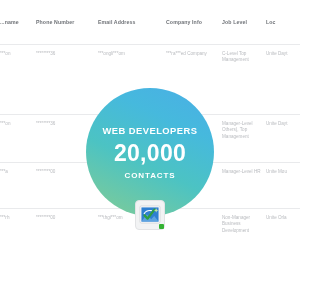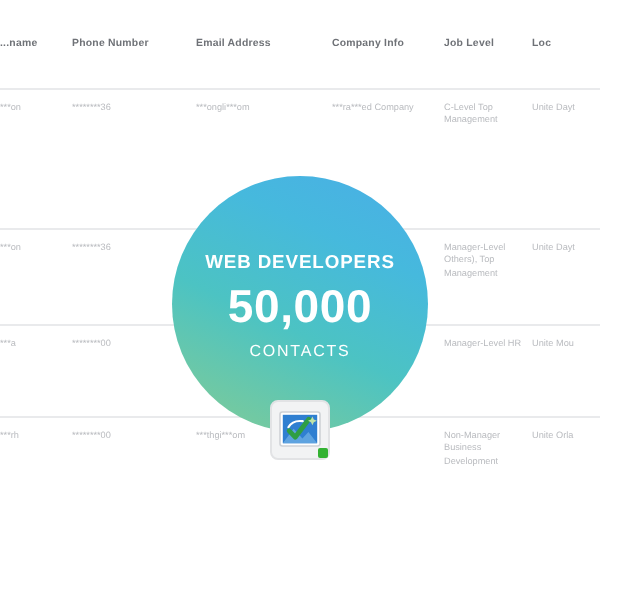--- a/index.html
+++ b/index.html
@@ -115,21 +115,21 @@
     font-size: 23px;
     font-weight: bold;
     letter-spacing: 0.3px;
     line-height: 25px;
     text-align: center;
     margin-bottom: 5px;
   }
   .badge-sub {
     color: #ffffff;
     font-size: 8px;
-    font-weight: normal;
+    font-weight: bold;
     letter-spacing: 0.9px;
     text-align: right;
     line-height: 9px;
   }
 
   
   .app-icon {
     position: absolute;
     left: 135px;
     top: 200px;
@@ -216,21 +216,21 @@
         <td class="c-company masked"></td>
         <td class="c-joblevel wrap">Director-Level Engineering</td>
         <td class="c-location wrap">Unite Mon</td>
       </tr>
 
     </tbody>
   </table>
 
   <div class="badge-circle">
     <div class="badge-title">WEB DEVELOPERS</div>
-    <div class="badge-count">50,000</div>
+    <div class="badge-count">20,000</div>
     <div class="badge-sub">CONTACTS</div>
   </div>
 
   <div class="app-icon">
     <svg width="22" height="20" viewBox="0 0 22 20" aria-hidden="true">
       <rect x="1" y="1" width="20" height="17" rx="1.2" fill="#ffffff" stroke="#cfd2d6" stroke-width="0.8"></rect>
       <rect x="2.4" y="2.4" width="17.2" height="14.2" fill="#2f7fd1"></rect>
       <path d="M2.4 16.6 L7.8 9.4 L12.2 14.2 L15.2 11 L19.6 16.6 Z" fill="#5ea3e0"></path>
       <path d="M5.2 8.6 C6.6 6.2 9.4 5.2 12.4 5.6" stroke="#ffffff" stroke-width="1.1" fill="none" stroke-linecap="round"></path>
       <path d="M5.6 10.4 L8.6 13.6 L15.4 4.6" stroke="#2f9e44" stroke-width="2.4" fill="none" stroke-linecap="round" stroke-linejoin="round"></path>

